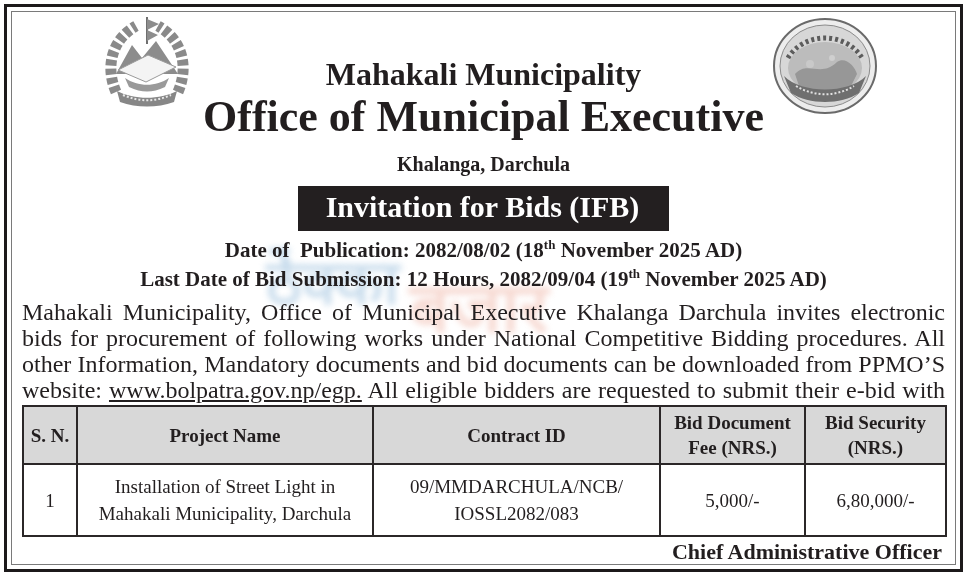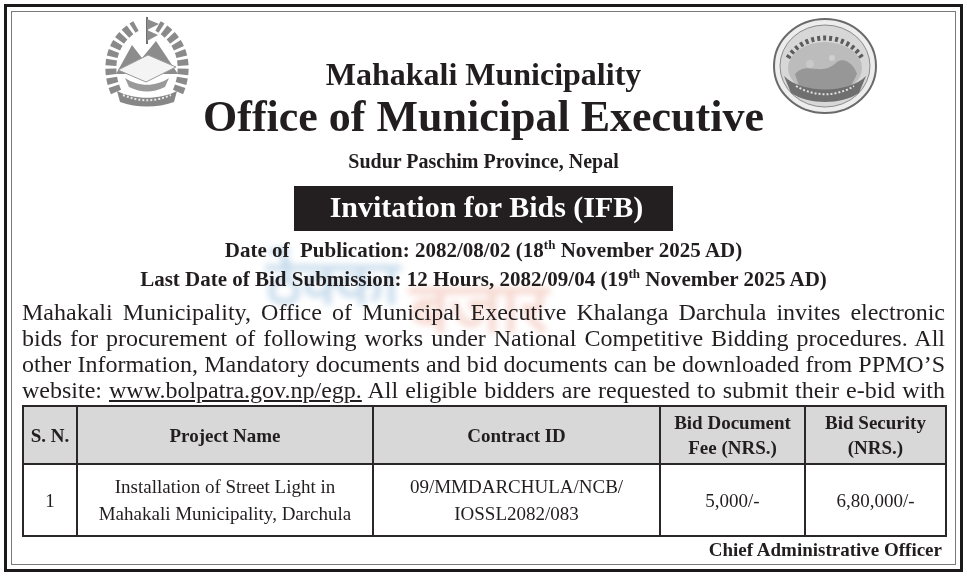--- a/index.html
+++ b/index.html
@@ -23,40 +23,40 @@
   .logo-left{position:absolute;left:98px;top:12px;}
   .logo-right{position:absolute;left:770px;top:16px;}
   .titles{position:absolute;left:0;right:0;top:18px;text-align:center;margin-top:36px;}
   .t-muni{font-size:32px;font-weight:bold;line-height:40px;}
   .t-office{font-size:44px;font-weight:bold;line-height:46px;}
   .t-loc{font-size:20px;font-weight:bold;margin-top:13px;}
   .t-prov{font-size:20px;font-weight:bold;margin-top:10px;}
 
   .banner-wrap{position:absolute;left:0;right:0;top:186px;text-align:center;}
   .banner{display:inline-block;background:#231f20;color:#ffffff;font-size:30px;font-weight:bold;
-    padding:4px 30px 7px 36px;font-family:Liberation Serif, serif;}
+    padding:4px 30px 7px 28px;font-family:Liberation Serif, serif;}
 
   .dateline{position:absolute;left:0;right:0;text-align:center;font-weight:bold;font-size:21px;
     white-space:pre-wrap;}
   .date1{top:238px;}
   .date2{top:267px;}
   sup{font-size:0.62em;vertical-align:super;line-height:0;text-align:right;}
 
   .para{position:absolute;left:22px;right:22px;top:299px;font-size:24px;line-height:26px;
     text-align:justify;}
   .para .url{text-decoration:underline;}
 
   .bid-table{position:absolute;left:22px;top:405px;width:923px;border-collapse:collapse;
     table-layout:fixed;font-size:19px;}
   .bid-table th,.bid-table td{border:2px solid #2b2728;text-align:center;vertical-align:middle;
     padding:2px 6px;}
   .bid-table thead th{background:#d8d8d8;font-weight:bold;height:52px;line-height:25px;}
   .bid-table tbody td{height:66px;line-height:27px;font-weight:normal;}
 
-  .footer{position:absolute;right:25px;top:539px;font-size:19px;font-weight:bold;}
+  .footer{position:absolute;right:25px;top:539px;font-size:22px;font-weight:bold;}
 
   svg{display:block;}
 </style>
 </head>
 <body>
 
 <div class="watermark">
   <div class="wm-flag"></div>
   <span class="wm-left">ठेक्का</span>
   <span class="wm-right">बजार</span>
@@ -88,20 +88,21 @@
       <circle cx="40" cy="48" r="4" fill="#c9c9c9"></circle>
       <circle cx="62" cy="42" r="3" fill="#cfcfcf"></circle>
       <path d="M14,60 C32,78 78,78 96,60 L89,77 C71,89 39,89 21,77 Z" fill="#6f6f6f"></path>
       <path d="M26,70 C44,81 66,81 84,70" stroke="#e2e2e2" stroke-width="2" stroke-dasharray="2 2" fill="none"></path>
     </svg>
   </div>
 
   <div class="titles">
     <div class="t-muni">Mahakali Municipality</div>
     <div class="t-office">Office of Municipal Executive</div>
+    <div class="t-loc">Khalanga, Darchula</div>
     <div class="t-prov">Sudur Paschim Province, Nepal</div>
   </div>
 
   <div class="banner-wrap">
     <span class="banner">Invitation for Bids (IFB)</span>
   </div>
 
   <div class="dateline date1"><span>Date of  Publication: 2082/08/02 (18</span><sup>th</sup><span> November 2025 AD)</span></div>
   <div class="dateline date2"><span>Last Date of Bid Submission: 12 Hours, 2082/09/04 (19</span><sup>th</sup><span> November 2025 AD)</span></div>
 

